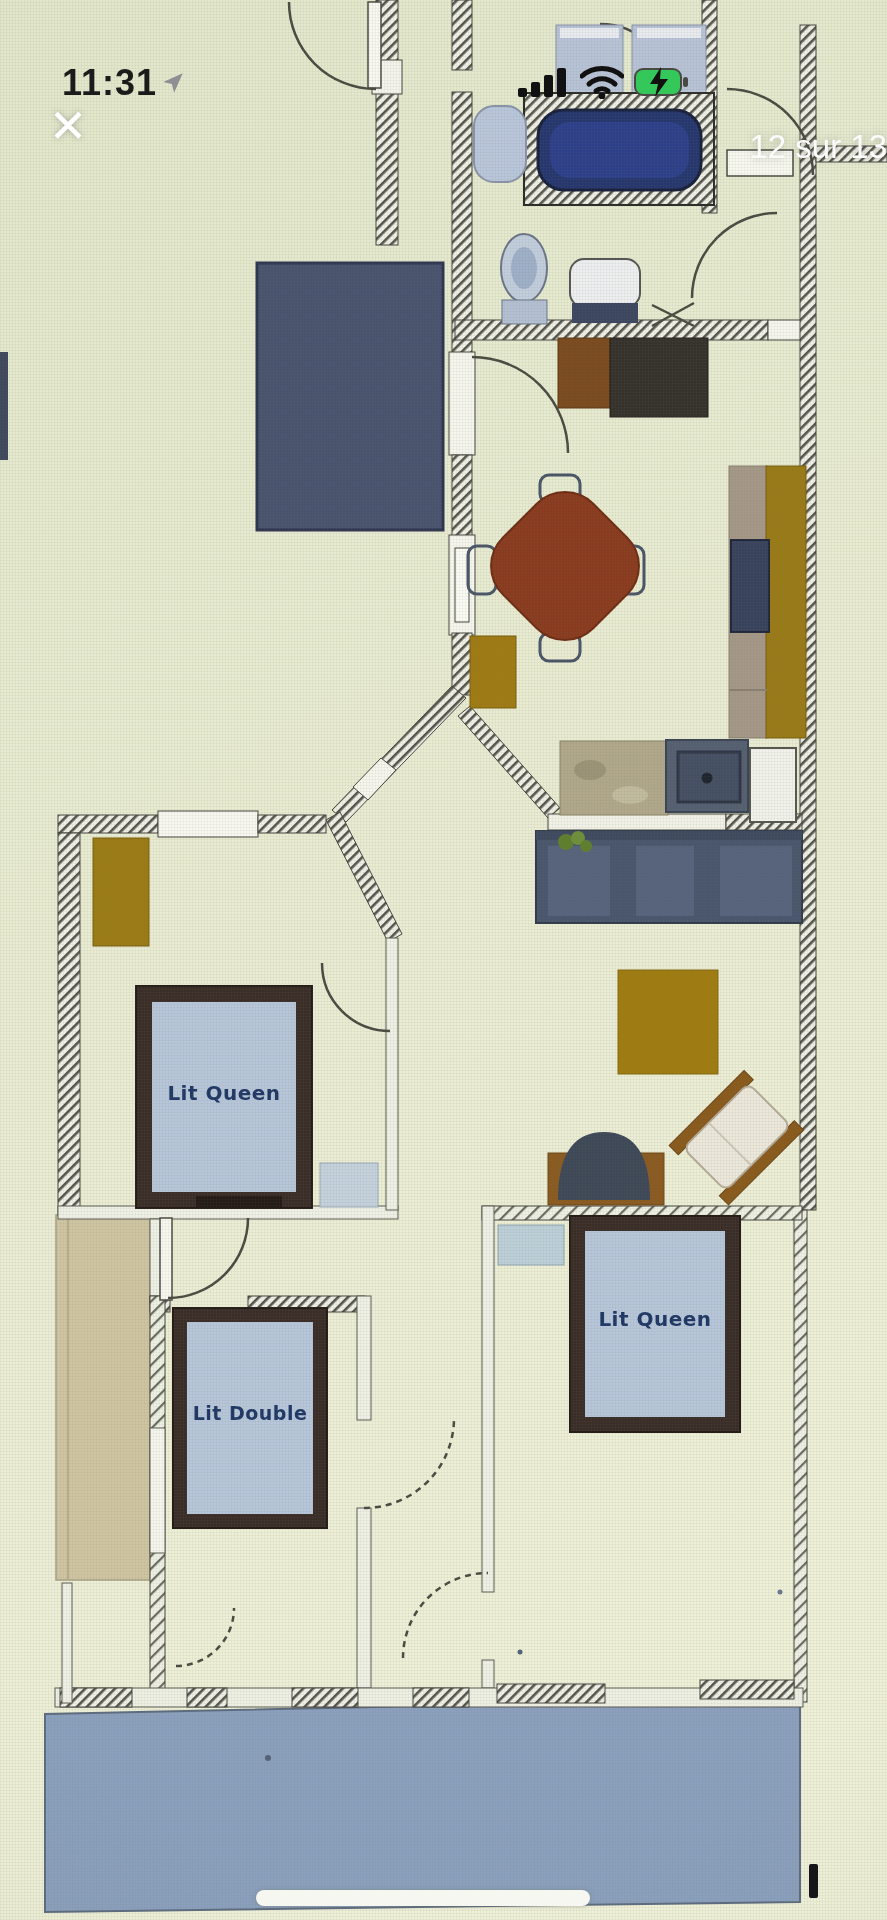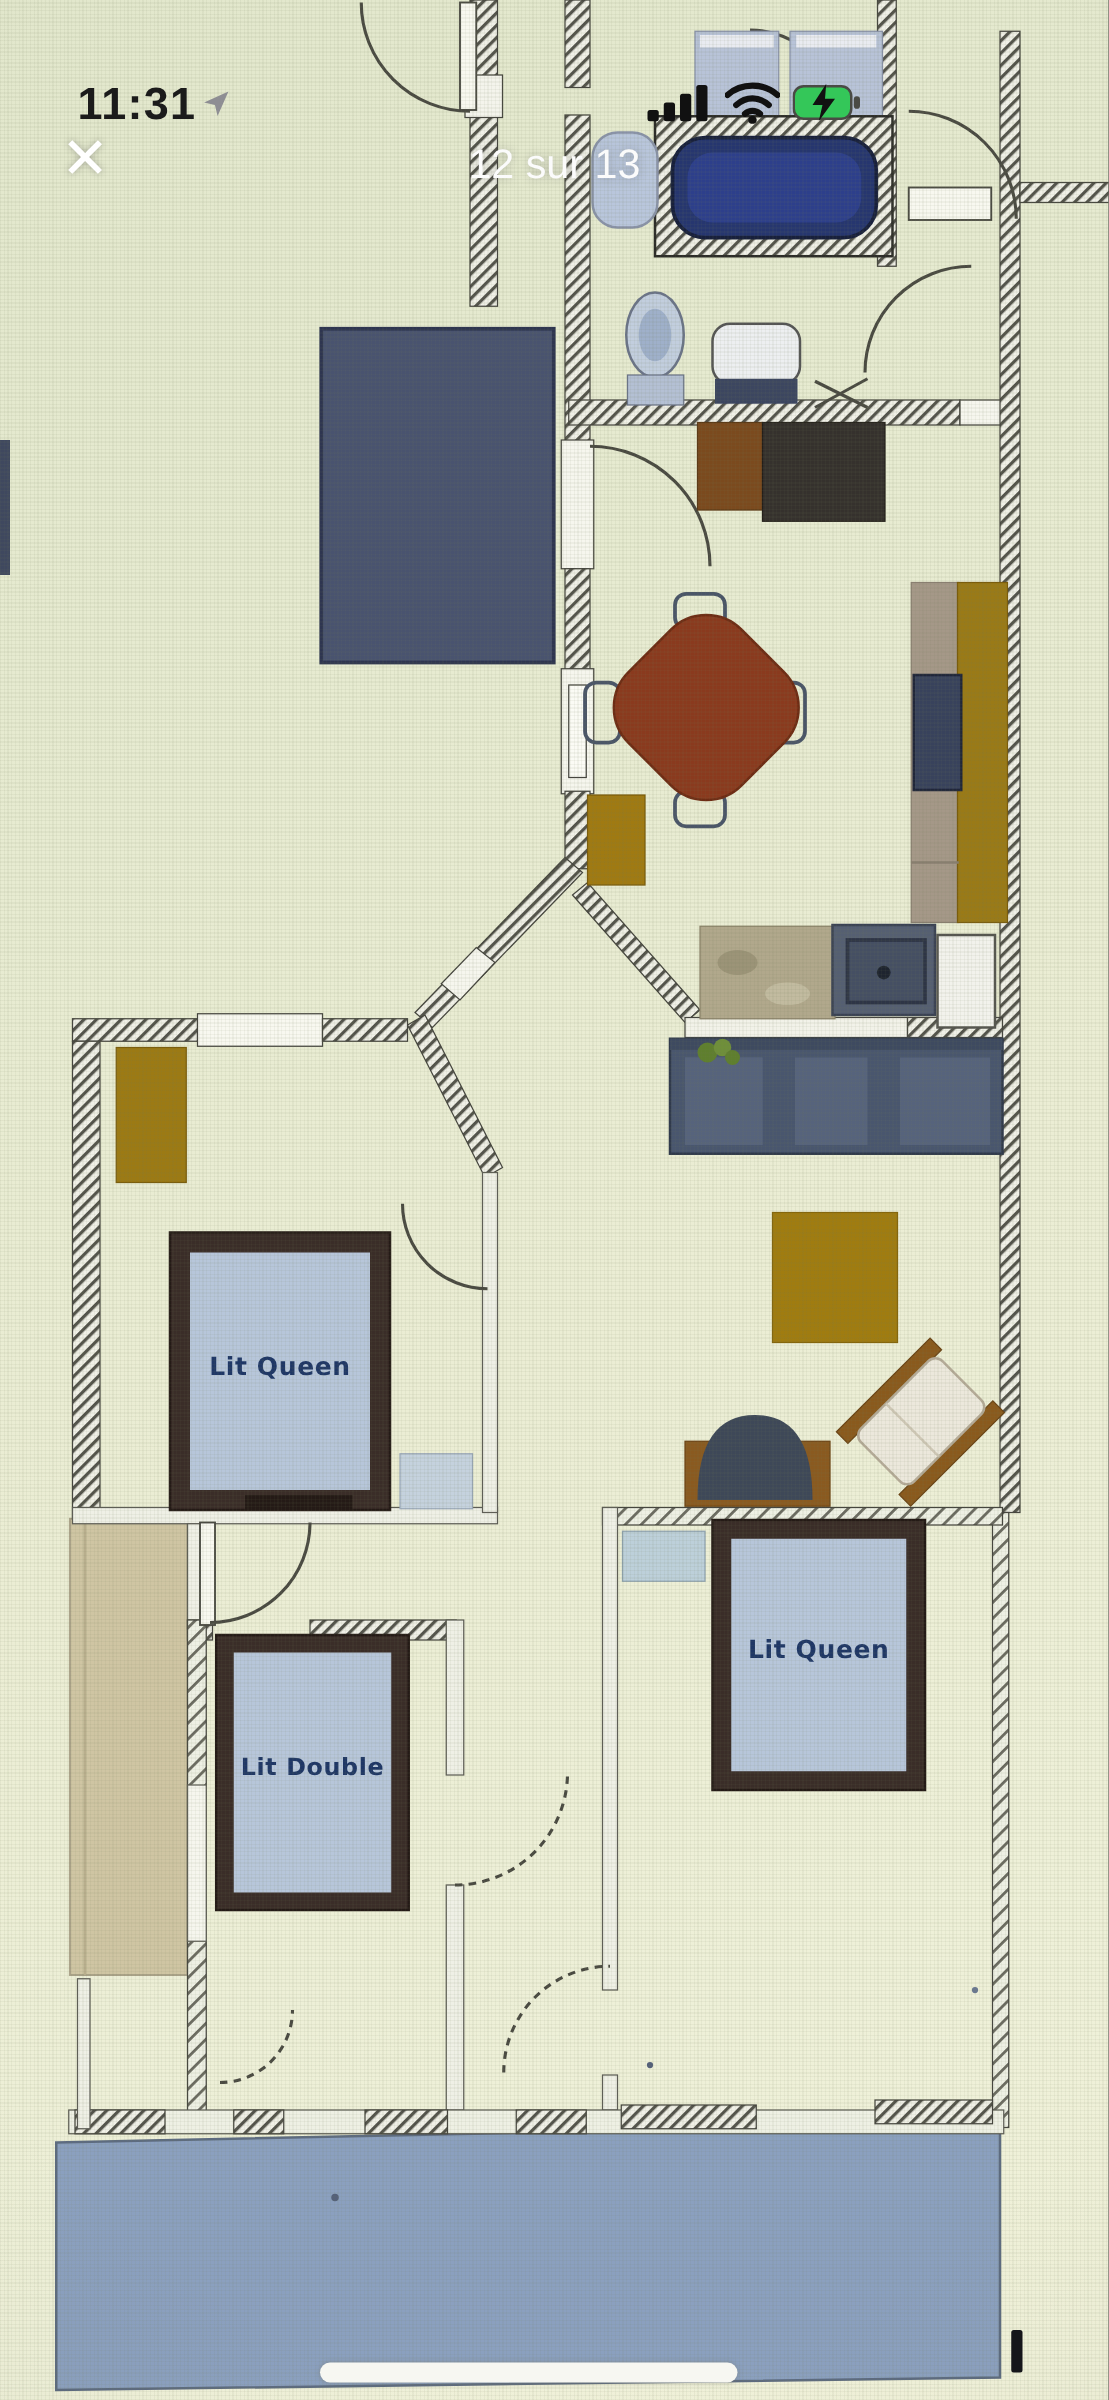--- a/index.html
+++ b/index.html
@@ -24,21 +24,21 @@
   }
   .loc-arrow{position:absolute;left:160px;top:34px;width:26px;height:26px;}
   .right-icons{position:absolute;left:516px;top:28px;display:flex;align-items:center;gap:10px;}
   .viewerbar{position:absolute;top:0;left:0;width:100%;z-index:6;}
   .close-btn{
     position:absolute;left:40px;top:98px;width:56px;height:56px;color:#fff;
     font-size:46px;line-height:56px;text-align:center;font-weight:400;cursor:pointer;
     text-shadow:0 0 6px rgba(60,60,60,.35);
   }
   .photo-title{
-    position:absolute;left:0;top:112px;width:887px;text-align:center;color:#fbfbfb;
+    position:absolute;left:0;top:128px;width:887px;text-align:right;color:#fbfbfb;
     font-size:33px;font-weight:400;text-shadow:0 0 8px rgba(80,80,80,.35);
   }
   .home-indicator{
     position:absolute;left:256px;top:1890px;width:334px;height:16px;border-radius:9px;
     background:#f7f7f2;box-shadow:0 0 4px rgba(120,120,110,.5);z-index:6;
   }
   .scroll-tick{
     position:absolute;left:809px;top:1864px;width:9px;height:34px;background:#15151a;
     border-radius:2px;z-index:6;
   }

